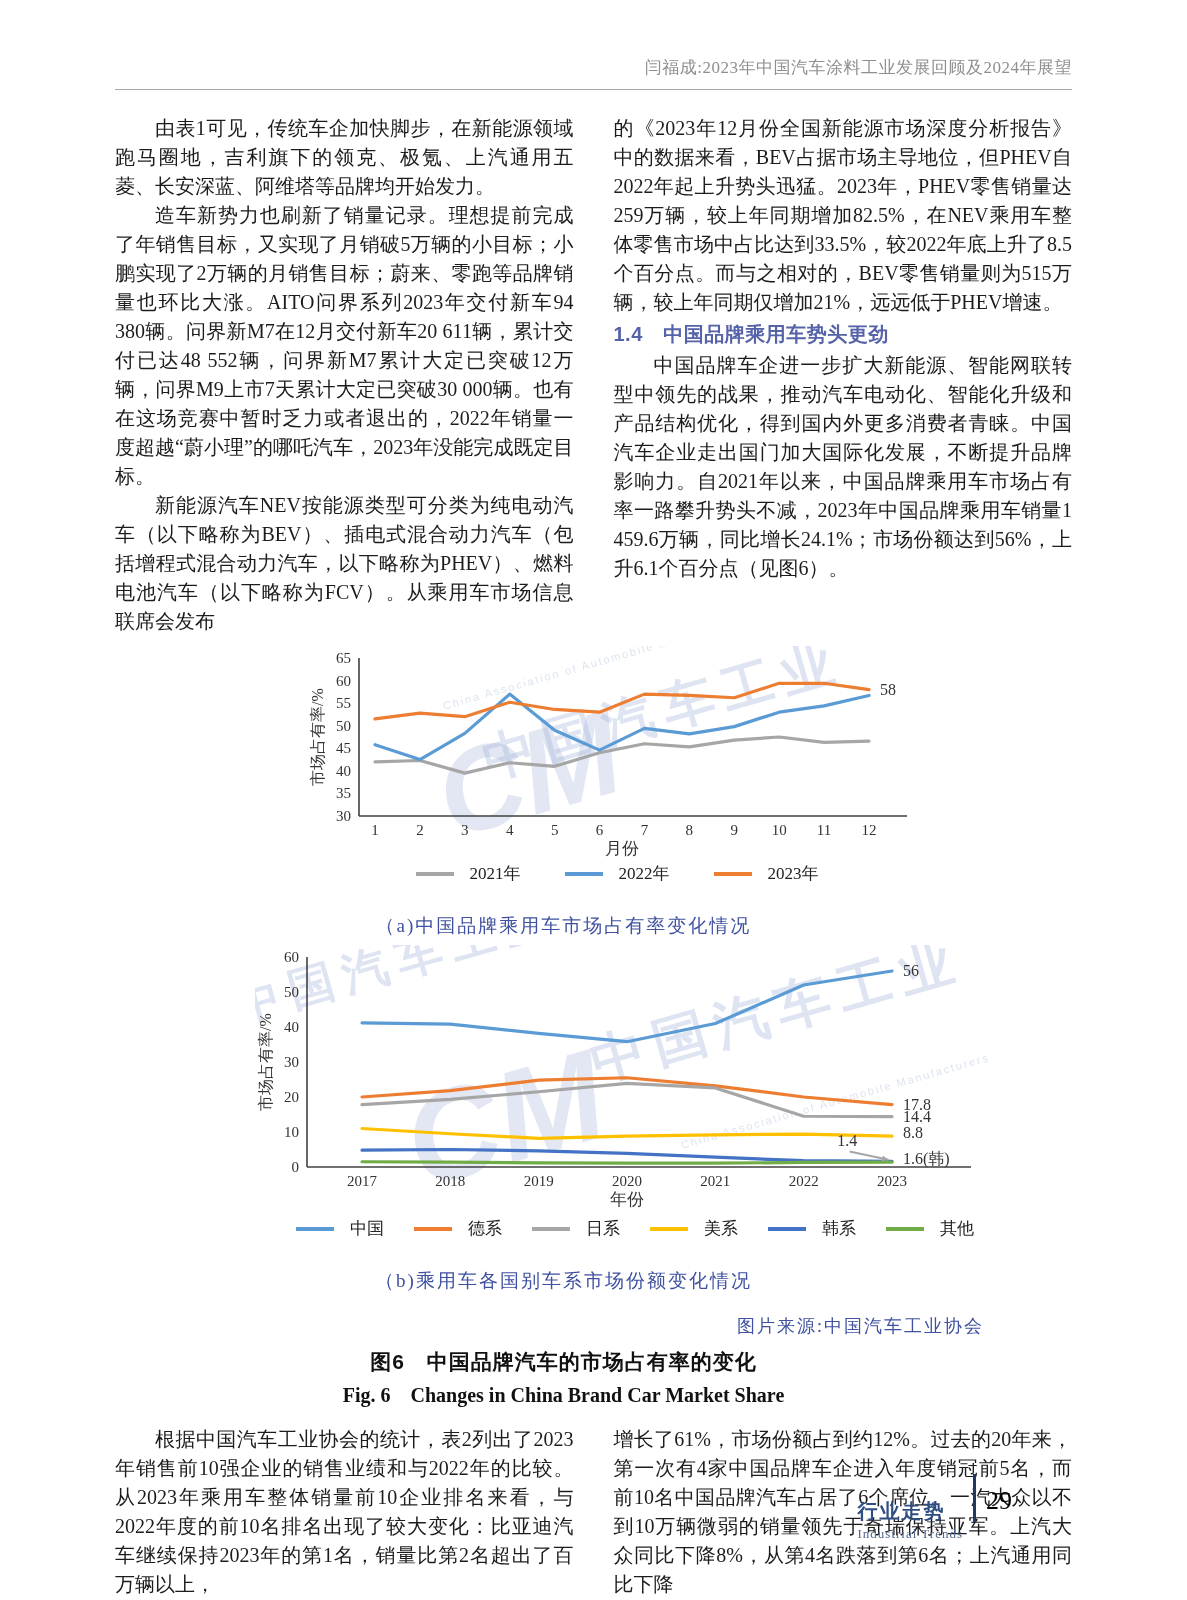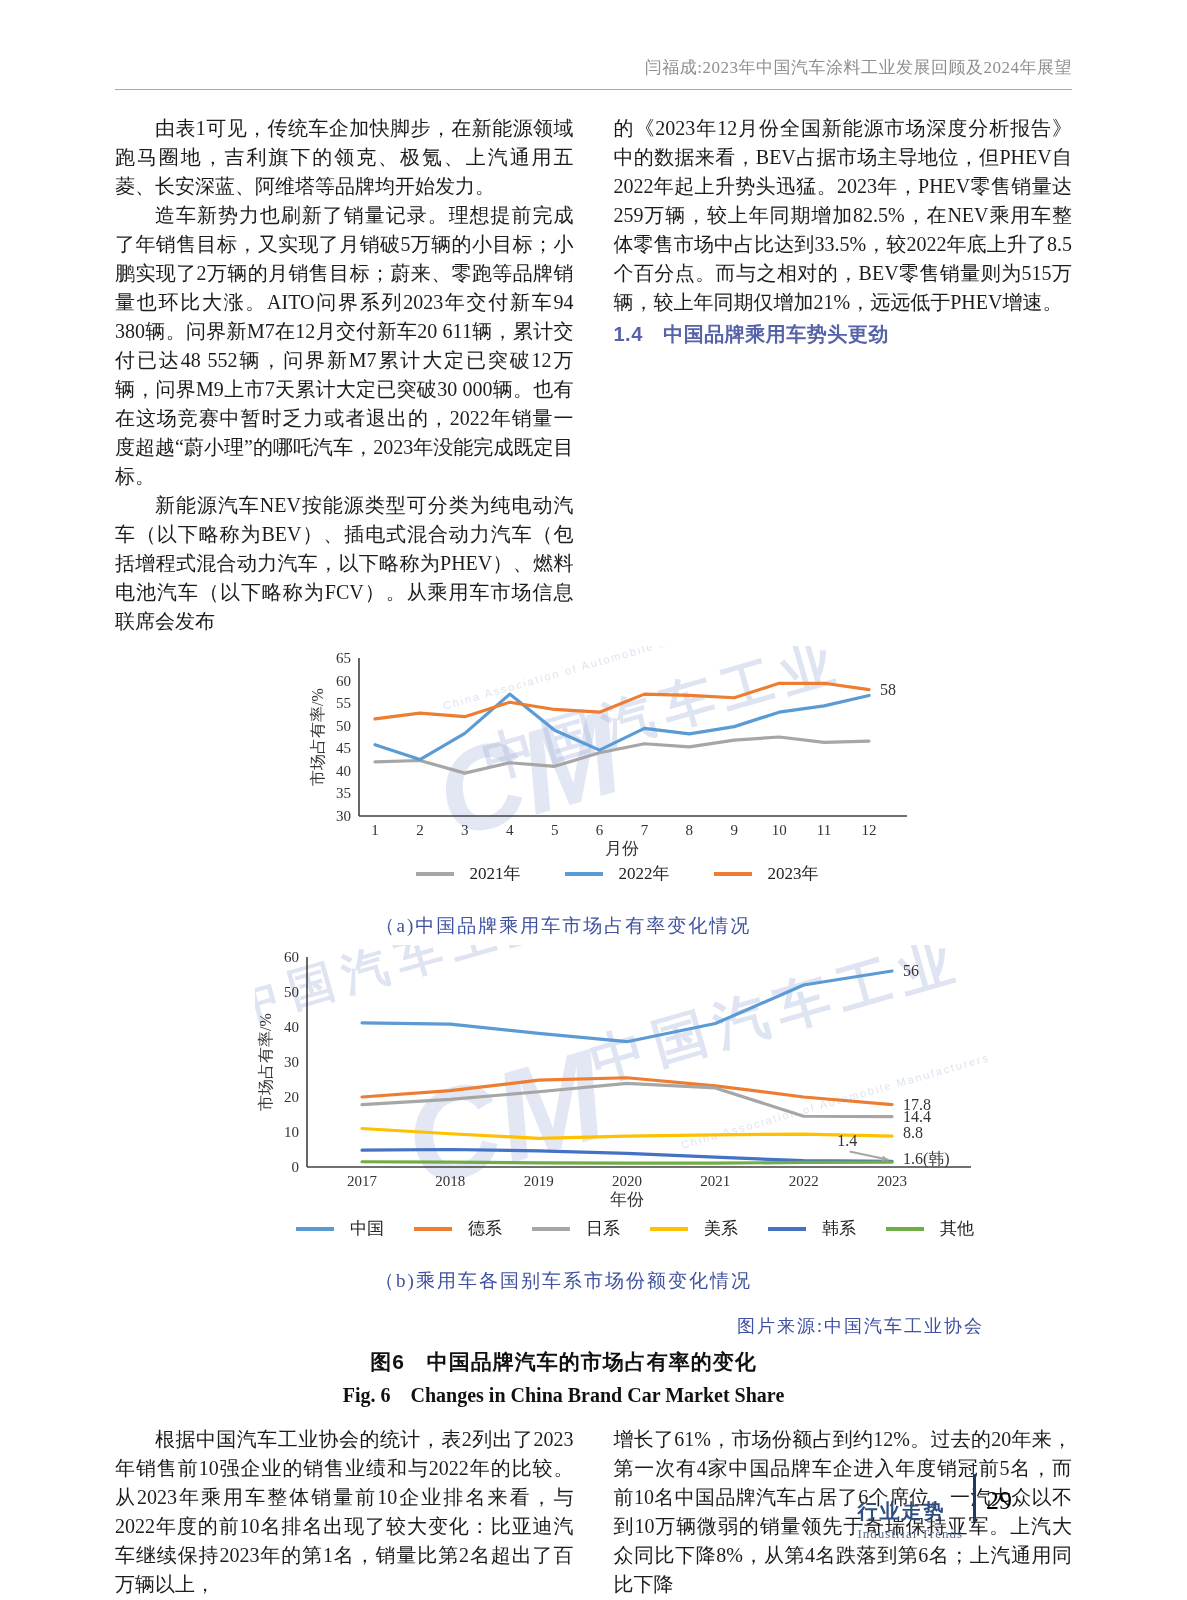--- a/index.html
+++ b/index.html
@@ -84,20 +84,21 @@
 
     <div class="cols">
       <div class="col">
         <p class="indent">由表1可见，传统车企加快脚步，在新能源领域跑马圈地，吉利旗下的领克、极氪、上汽通用五菱、长安深蓝、阿维塔等品牌均开始发力。</p>
         <p class="indent">造车新势力也刷新了销量记录。理想提前完成了年销售目标，又实现了月销破5万辆的小目标；小鹏实现了2万辆的月销售目标；蔚来、零跑等品牌销量也环比大涨。AITO问界系列2023年交付新车94 380辆。问界新M7在12月交付新车20 611辆，累计交付已达48 552辆，问界新M7累计大定已突破12万辆，问界M9上市7天累计大定已突破30 000辆。也有在这场竞赛中暂时乏力或者退出的，2022年销量一度超越“蔚小理”的哪吒汽车，2023年没能完成既定目标。</p>
         <p class="indent">新能源汽车NEV按能源类型可分类为纯电动汽车（以下略称为BEV）、插电式混合动力汽车（包括增程式混合动力汽车，以下略称为PHEV）、燃料电池汽车（以下略称为FCV）。从乘用车市场信息联席会发布</p>
       </div>
       <div class="col">
         <p>的《2023年12月份全国新能源市场深度分析报告》中的数据来看，BEV占据市场主导地位，但PHEV自2022年起上升势头迅猛。2023年，PHEV零售销量达259万辆，较上年同期增加82.5%，在NEV乘用车整体零售市场中占比达到33.5%，较2022年底上升了8.5个百分点。而与之相对的，BEV零售销量则为515万辆，较上年同期仅增加21%，远远低于PHEV增速。</p>
         <h3 class="sec-heading">1.4　中国品牌乘用车势头更劲</h3>
+        <p class="indent">中国品牌车企进一步扩大新能源、智能网联转型中领先的战果，推动汽车电动化、智能化升级和产品结构优化，得到国内外更多消费者青睐。中国汽车企业走出国门加大国际化发展，不断提升品牌影响力。自2021年以来，中国品牌乘用车市场占有率一路攀升势头不减，2023年中国品牌乘用车销量1 459.6万辆，同比增长24.1%；市场份额达到56%，上升6.1个百分点（见图6）。</p>
       </div>
     </div>
 
     <div class="figure">
 
       <div class="chart-wrap wrap-a">
         <div class="wm wm-cn" style="left:170px;top:30px;font-size:52px;">中国汽车工业</div>
         <div class="wm wm-en" style="left:130px;top:10px;font-size:11px;">China Association of Automobile Manufacturers</div>
         <div class="wm wm-mono" style="left:130px;top:60px;font-size:118px;">CM</div>
         <svg id="chart-a" width="620" height="214" viewBox="0 0 620 214">

